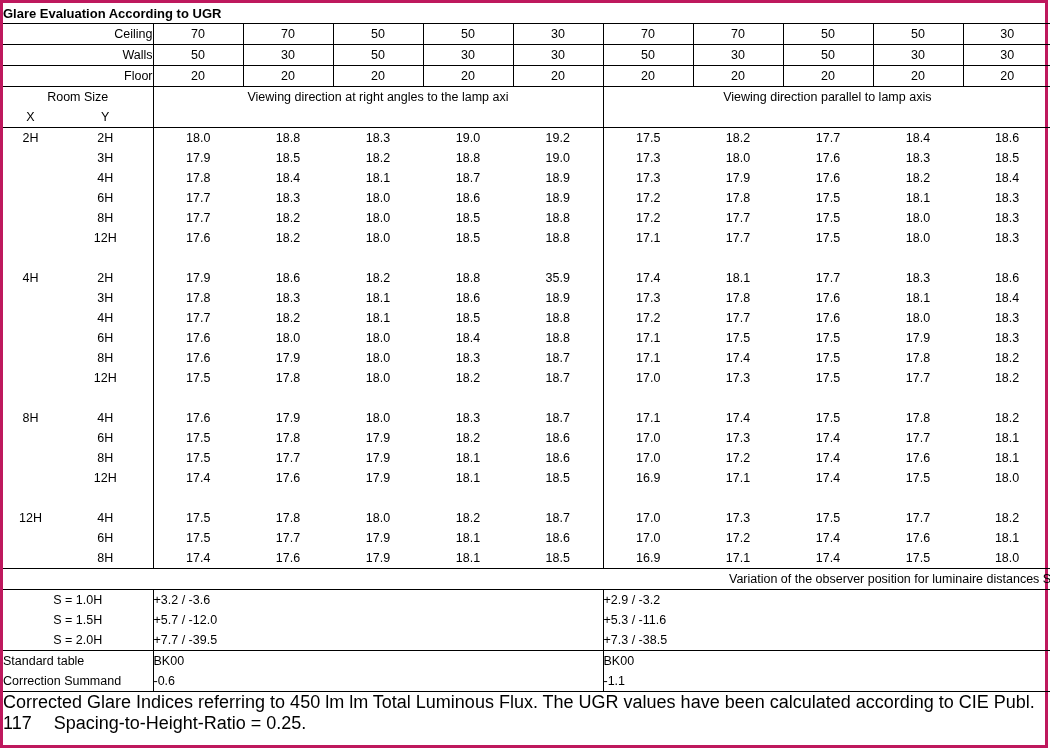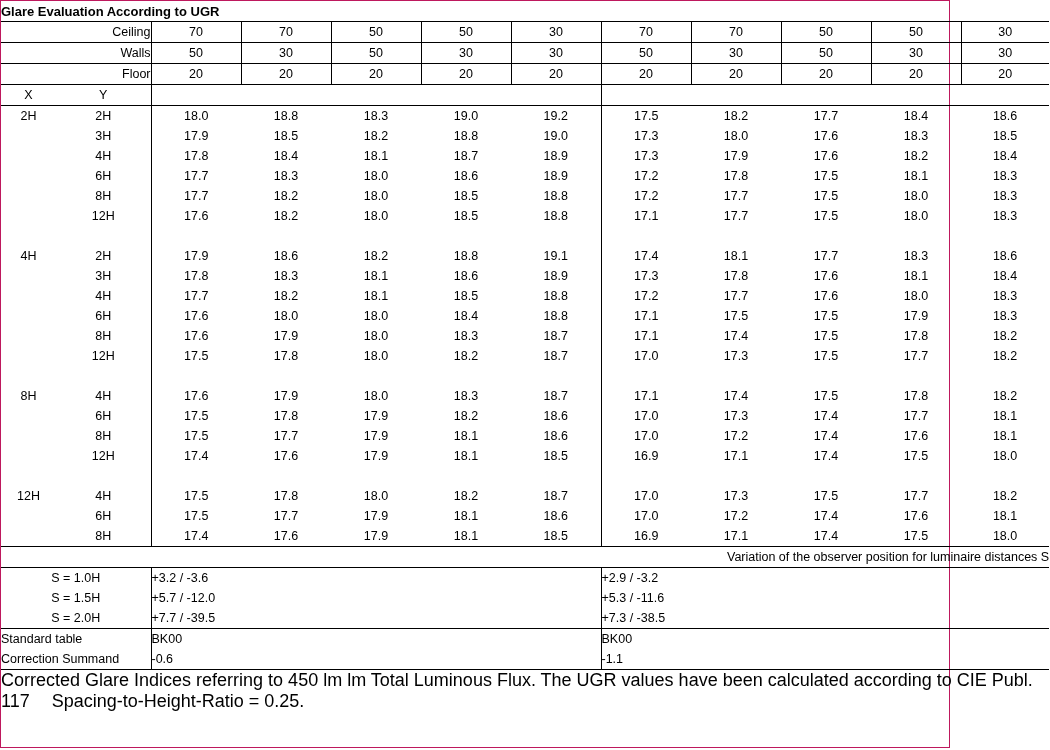--- a/index.html
+++ b/index.html
@@ -8,23 +8,23 @@
   }
   body {
     width: 1050px;
     height: 750px;
     background: #ffffff;
     font-family: "Liberation Sans", sans-serif;
     color: #000000;
     font-size: 12.5px;
   }
   .sheet {
-    width: 950px;
+    width: 1048px;
     height: 748px;
-    border: 1px solid #be185d;
+    border: 3px solid #be185d;
     box-sizing: border-box;
     position: relative;
   }
   table.ugr {
     width: 100%;
     border-collapse: collapse;
     table-layout: fixed;
   }
   table.ugr td {
     padding: 0;
@@ -147,20 +147,25 @@
       <td class="num line-bottom line-right">20</td>
       <td class="num line-bottom line-right">20</td>
       <td class="num line-bottom line-right">20</td>
       <td class="num line-bottom line-right">20</td>
       <td class="num line-bottom line-right">20</td>
       <td class="num line-bottom line-right">20</td>
       <td class="num line-bottom">20</td>
     </tr>
 
     <tr>
+      <td class="roomsize-hdr line-right" colspan="2">Room Size</td>
+      <td class="dir-hdr line-right" colspan="5">Viewing direction at right angles to the lamp axi</td>
+      <td class="dir-hdr" colspan="5">Viewing direction parallel to lamp axis</td>
+    </tr>
+    <tr>
       <td class="xy-hdr line-bottom">X</td>
       <td class="xy-hdr line-bottom line-right">Y</td>
       <td class="line-bottom line-right" colspan="5"></td>
       <td class="line-bottom" colspan="5"></td>
     </tr>
 
     <tr>
       <td class="num">2H</td>
       <td class="num line-right">2H</td>
       <td class="valcell">18.0</td>
@@ -252,21 +257,21 @@
       <td colspan="5"></td>
     </tr>
 
     <tr>
       <td class="num">4H</td>
       <td class="num line-right">2H</td>
       <td class="valcell">17.9</td>
       <td class="valcell">18.6</td>
       <td class="valcell">18.2</td>
       <td class="valcell">18.8</td>
-      <td class="valcell line-right">19.1</td>
+      <td class="valcell line-right">35.9</td>
       <td class="valcell">17.4</td>
       <td class="valcell">18.1</td>
       <td class="valcell">17.7</td>
       <td class="valcell">18.3</td>
       <td class="valcell">18.6</td>
     </tr>
     <tr>
       <td class="num"></td>
       <td class="num line-right">3H</td>
       <td class="valcell">17.8</td>

